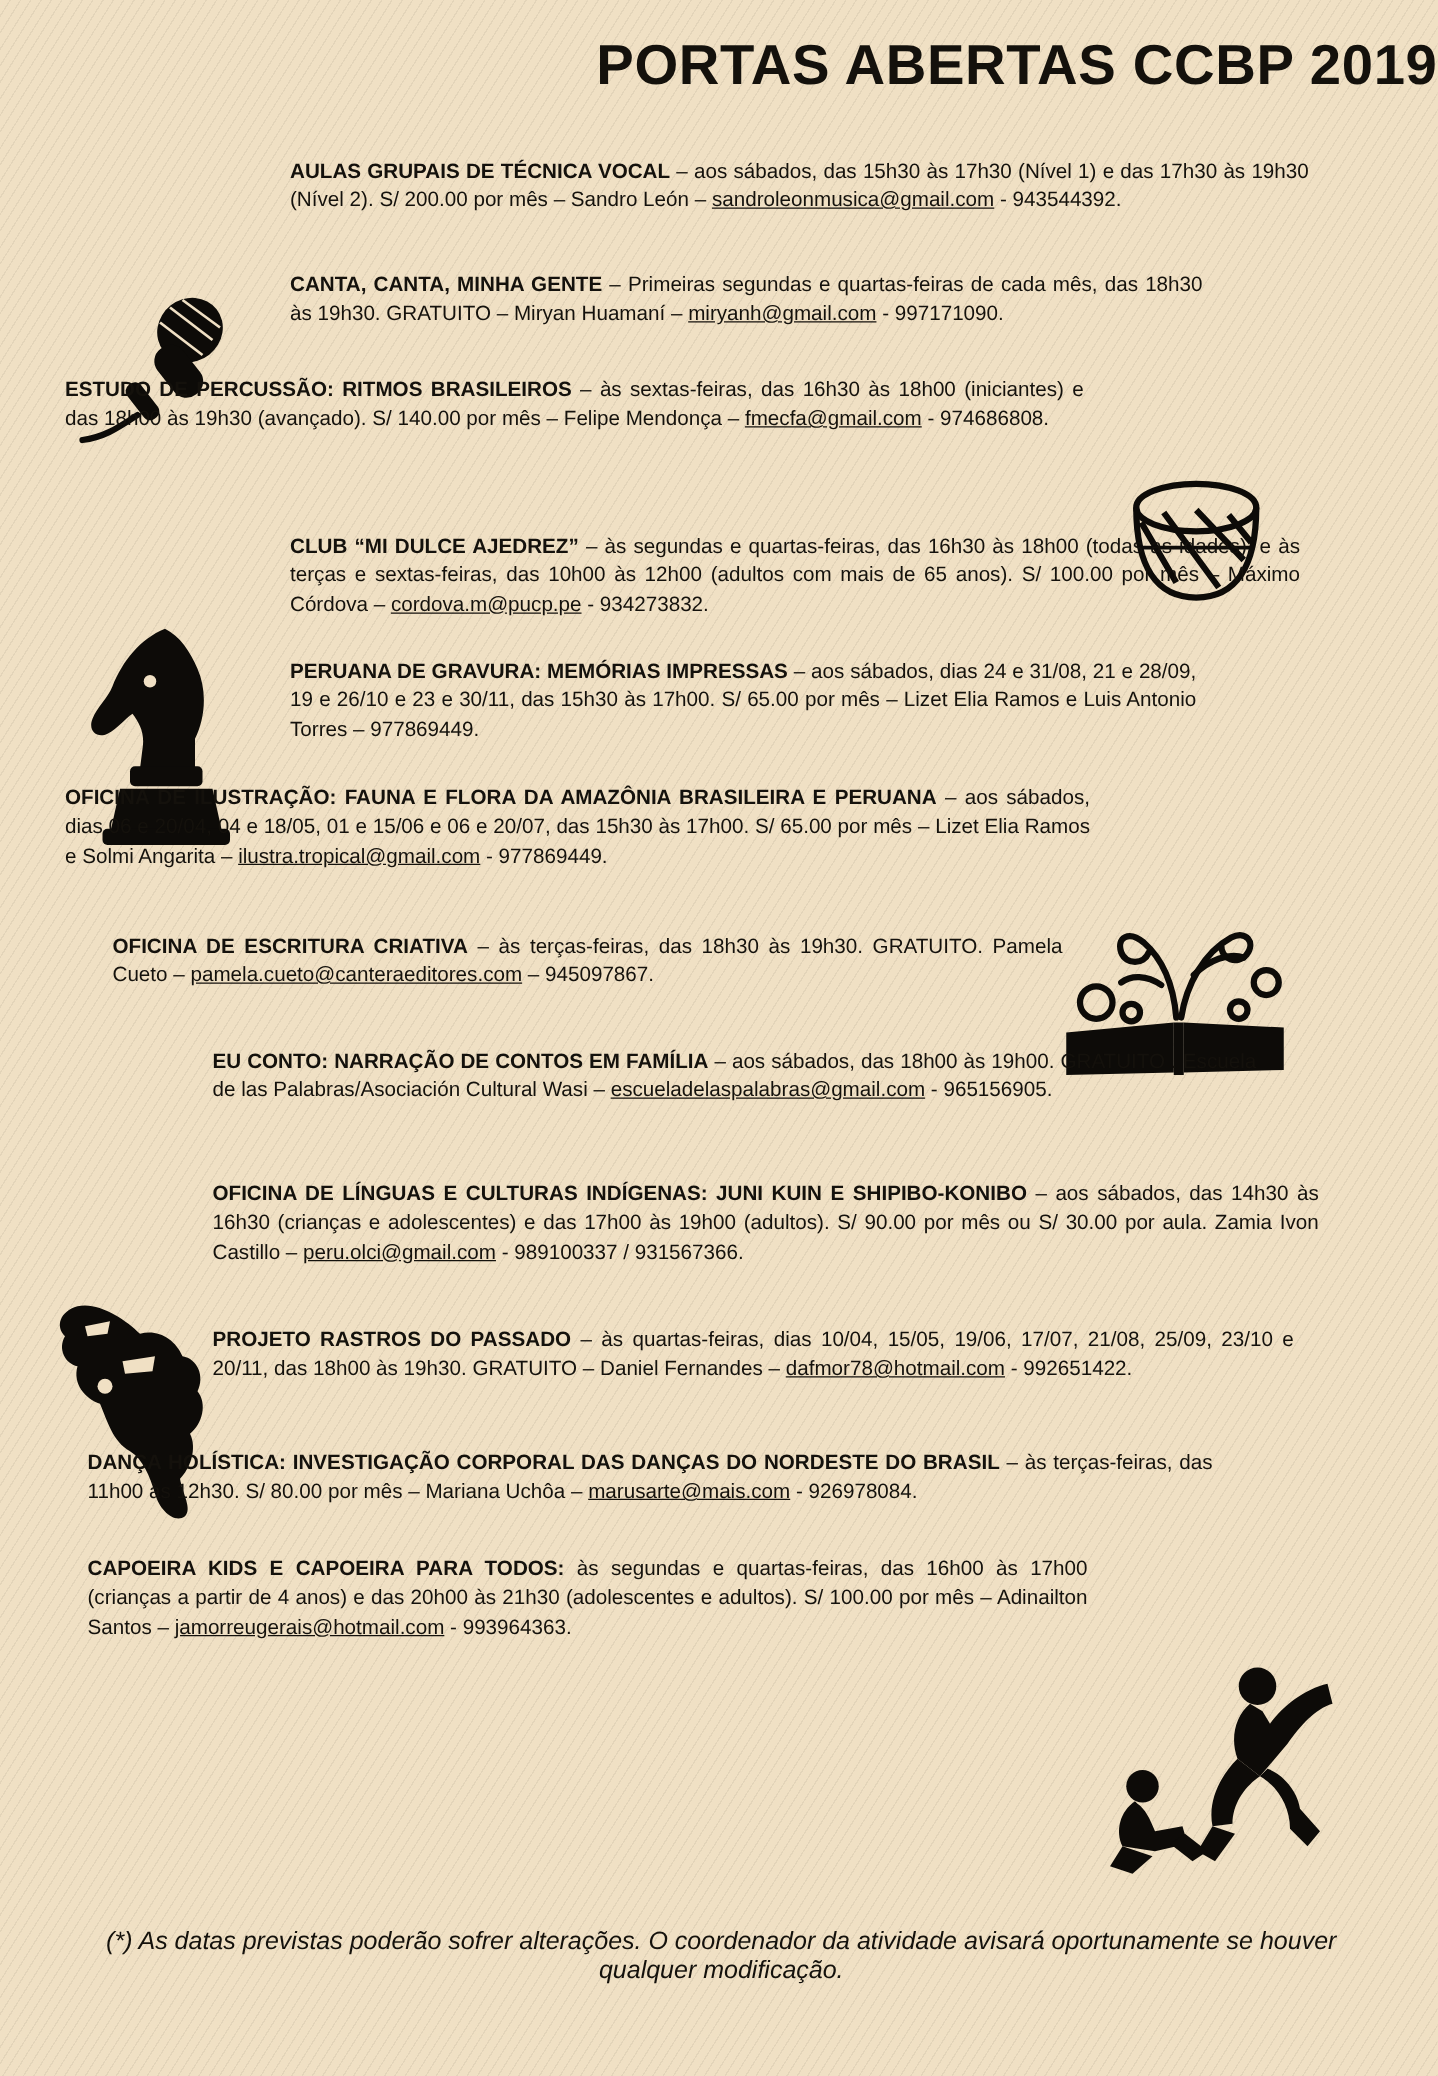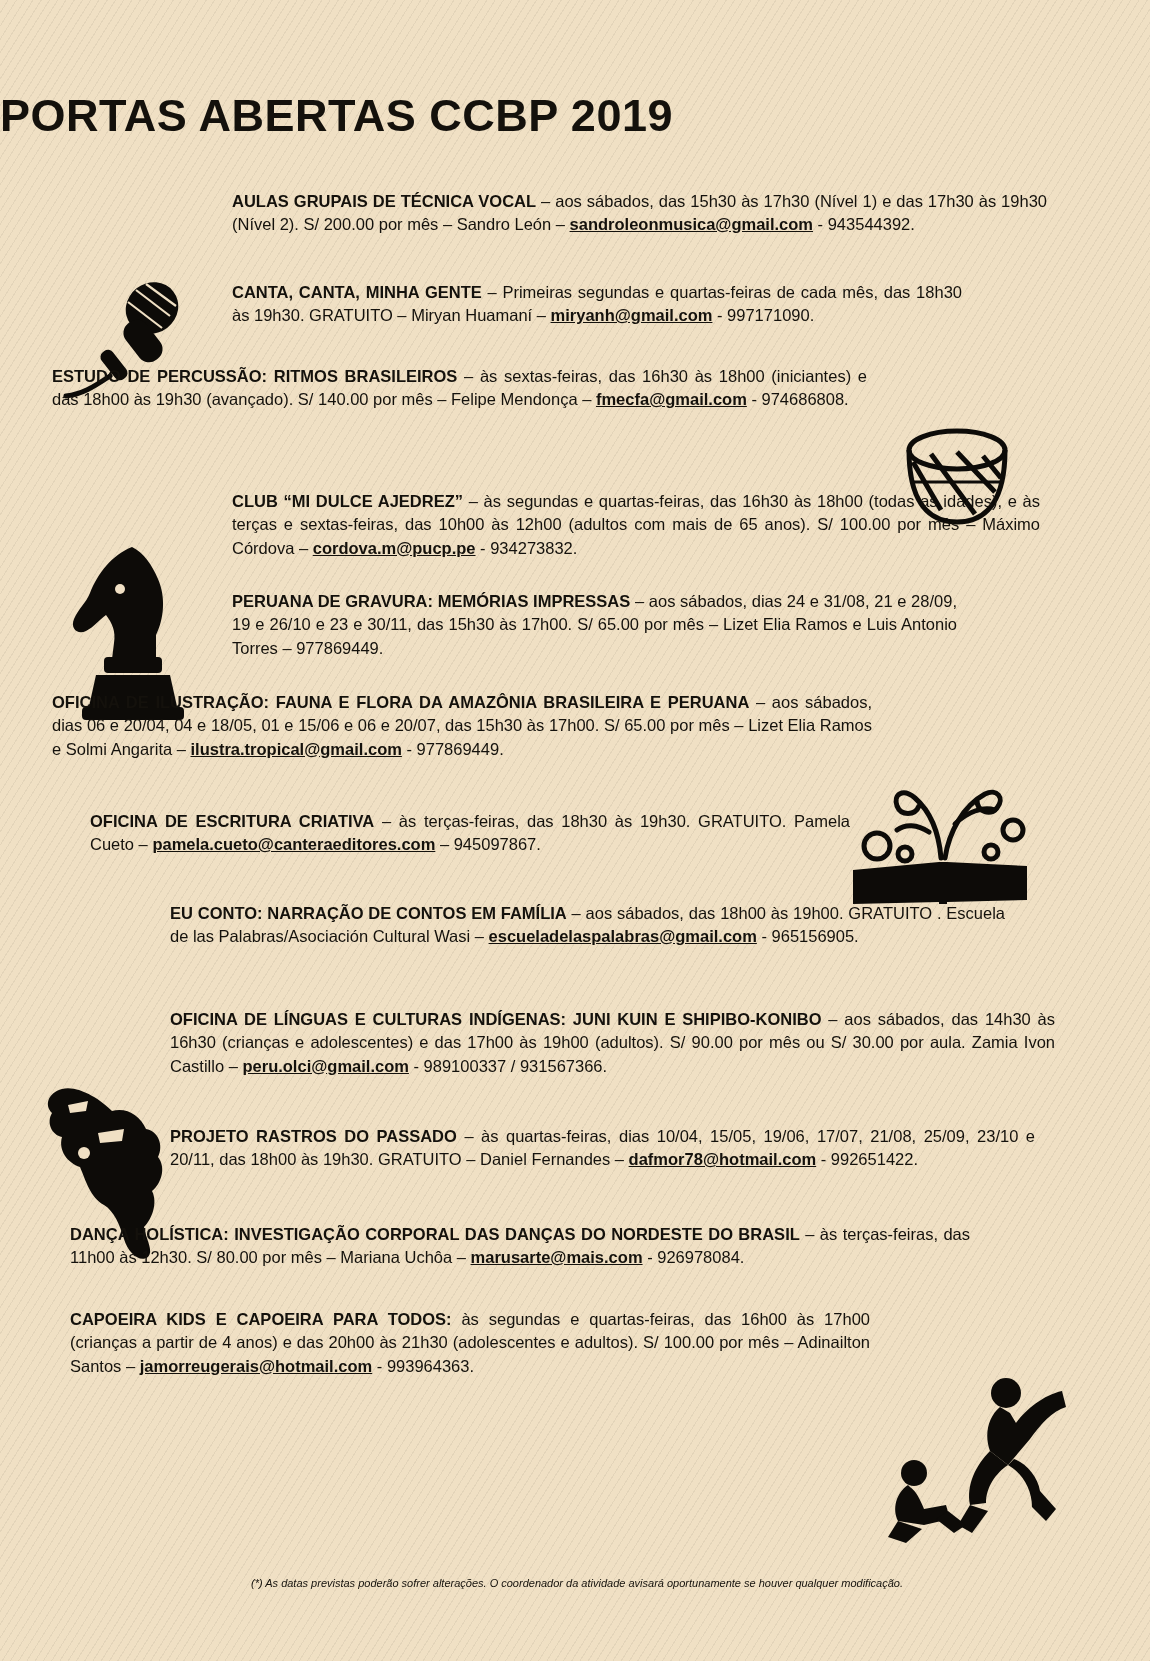--- a/index.html
+++ b/index.html
@@ -24,23 +24,22 @@
   }
 
   .poster {
     position: relative;
     width: 1150px;
     height: 1661px;
   }
 
   
   .header {
-    text-align: left;
-    padding-top: 48px;
-    margin-top: 44px;
+    text-align: right;
+    padding-top: 28px;
   }
   .title {
     font-size: 45px;
     font-weight: bold;
     letter-spacing: 0.5px;
     margin: 0;
     line-height: 1.05;
   }
   .subtitle {
     font-size: 28px;
@@ -58,21 +57,20 @@
     position: absolute;
     font-size: 16.5px;
     line-height: 1.42;
     text-align: justify;
   }
   .entry .name {
     font-weight: bold;
   }
   .entry .link {
     text-decoration: underline;
-    font-weight: bold;
   }
 
   
   #e1 { left: 232px; top: 0px;    width: 815px; }
   #e2 { left: 232px; top: 91px;   width: 730px; }
   #e3 { left: 52px;  top: 175px;  width: 815px; }
   #e4 { left: 232px; top: 300px;  width: 808px; }
   #e5 { left: 232px; top: 400px;  width: 725px; }
   #e6 { left: 52px;  top: 501px;  width: 820px; }
   #e7 { left: 90px;  top: 620px;  width: 760px; }
@@ -80,21 +78,21 @@
   #e9 { left: 170px; top: 818px;  width: 885px; }
   #e10{ left: 170px; top: 935px;  width: 865px; }
   #e11{ left: 70px;  top: 1033px; width: 900px; }
   #e12{ left: 70px;  top: 1118px; width: 800px; }
 
   .footnote {
     position: absolute;
     left: 62px;
     top: 1522px;
     width: 1030px;
-    font-size: 11px;
+    font-size: 20px;
     font-style: italic;
     text-align: center;
   }
 
   
   .art { position: absolute; }
   #art-mic   { left: 52px;  top: 232px; }
   #art-drum  { left: 895px; top: 378px; }
   #art-chess { left: 60px;  top: 495px; }
   #art-book  { left: 845px; top: 710px; }

